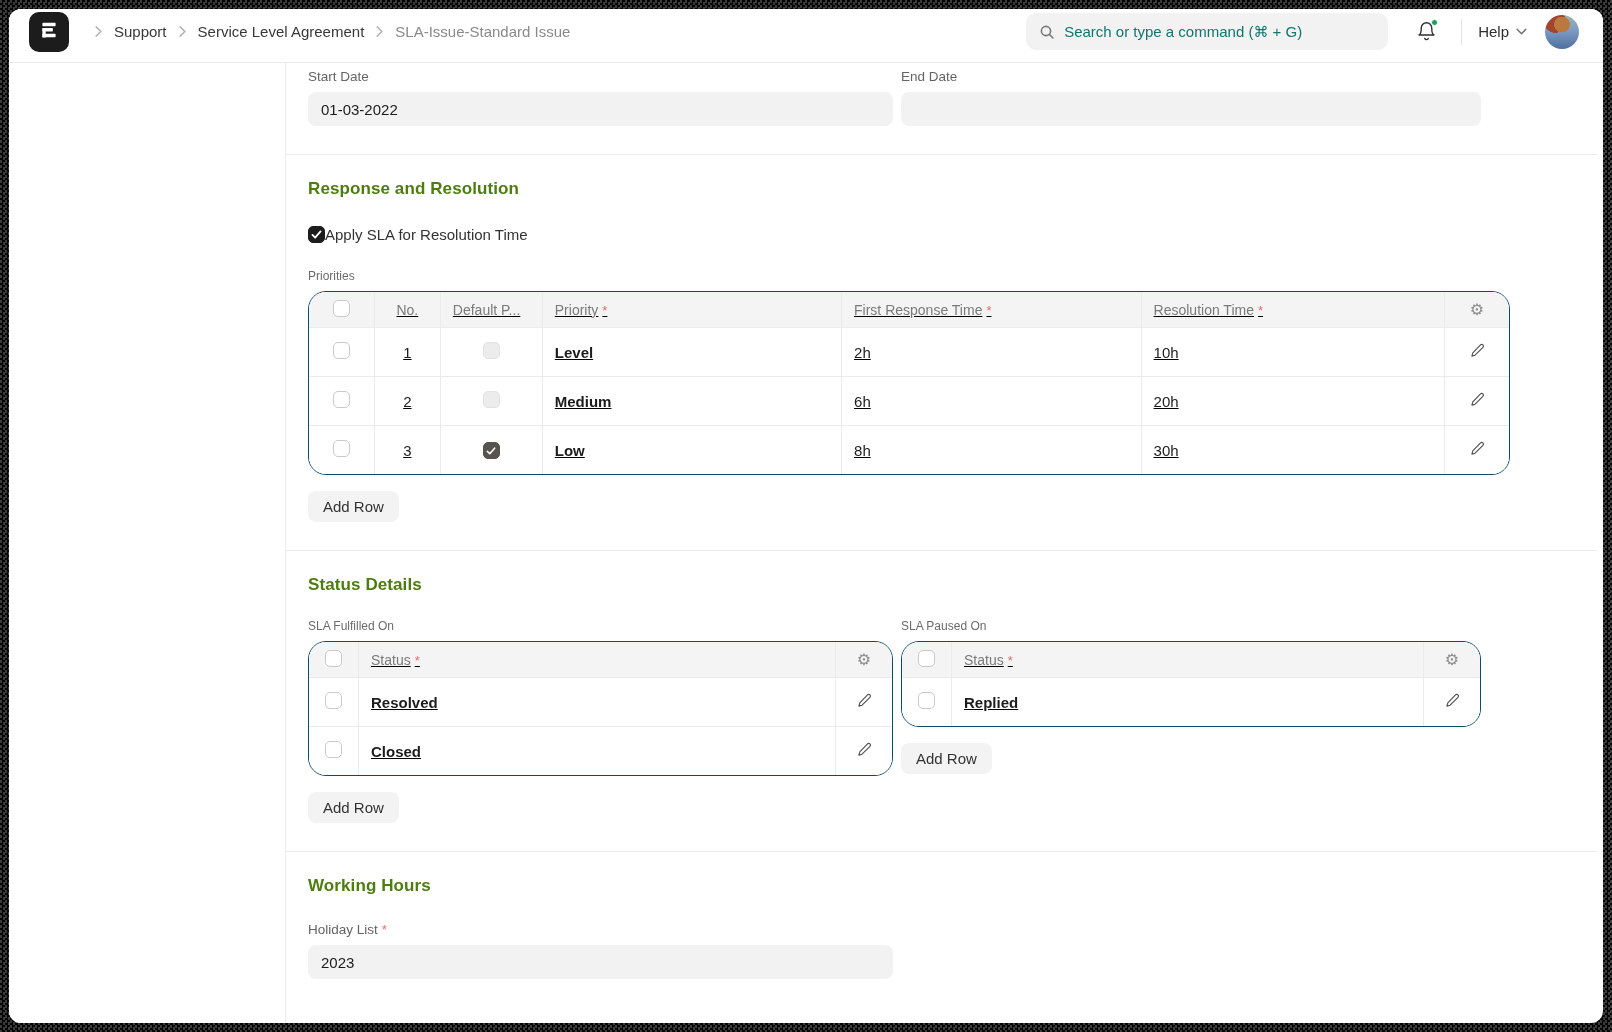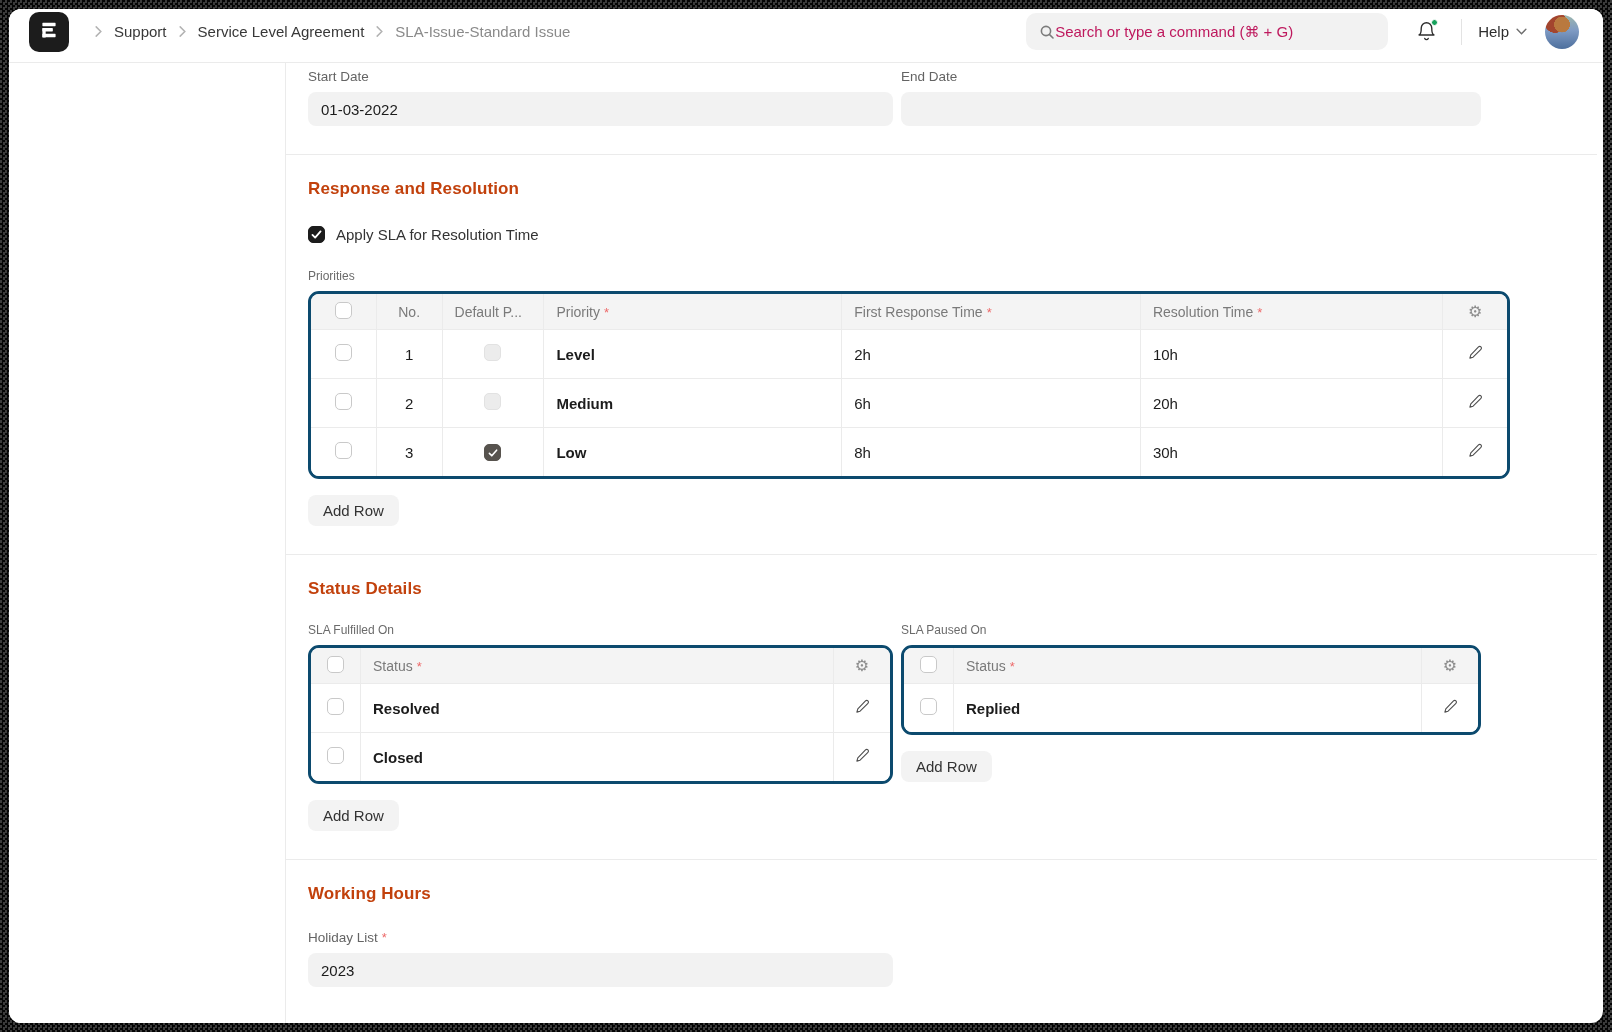--- a/index.html
+++ b/index.html
@@ -27,62 +27,62 @@
   }
   .crumbs{ display:flex; align-items:center; margin-left:14px; font-size:15px; color:#383838; white-space:nowrap; }
   .crumbs .sep{ color:#b3b3b3; margin:0 11px; display:flex; }
   .crumbs .crumb{ color:#383838; cursor:pointer; }
   .crumbs .crumb.last{ color:#8a8a8a; cursor:default; }
   .nav-right{ margin-left:auto; display:flex; align-items:center; }
   .search{
     width:362px; height:37px; background:#f2f2f2; border-radius:10px;
     display:flex; align-items:center; padding:0 13px; cursor:text;
   }
-  .search .ph{ color:#be185d; font-size:15px; margin-left:0; }
+  .search .ph{ color:#0f766e; font-size:15px; margin-left:9px; }
   .iconbtn{ background:none; border:none; cursor:pointer; position:relative; display:flex; align-items:center; padding:6px; }
   .bell-wrap{ margin-left:22px; }
   .dot{ position:absolute; top:4px; right:5px; width:7px; height:7px; background:#17a25c; border-radius:50%; border:1.5px solid #fff; }
   .vdiv{ width:1px; height:26px; background:#e3e3e3; margin:0 16px 0 18px; }
   .help{ display:flex; align-items:center; gap:7px; background:none; border:none; font-size:15px; color:#2e2e2e; cursor:pointer; font-family:inherit; }
   .avatar{
     width:34px; height:34px; border-radius:50%; margin-left:18px; cursor:pointer;
     background:
       radial-gradient(circle at 50% 28%, #b9793f 0 26%, transparent 27%),
       radial-gradient(circle at 30% 20%, #a3452e 0 30%, transparent 31%),
       linear-gradient(180deg, #9db7ad 0%, #7f9bc4 45%, #4d6f9d 100%);
   }
   
   .page{ flex:1; display:flex; min-height:0; }
   .sidebar{ width:277px; flex:0 0 277px; border-right:1px solid #ebebeb; background:#fff; }
   .main{ flex:1; padding:6px 90px 24px 22px; overflow:hidden; }
   hr.sec{ border:none; border-top:1px solid #ebebeb; margin:28px -84px 0 -22px; }
-  h2.sec-title{ font-size:17px; font-weight:700; color:#c2410c; margin-top:24px; letter-spacing:.1px; }
+  h2.sec-title{ font-size:17px; font-weight:700; color:#4d7c0f; margin-top:24px; letter-spacing:.1px; }
   .grid2{ display:grid; grid-template-columns:585px 580px; column-gap:37px;gap:8px; }
   .field label, .sublabel{
     display:block; font-size:13.5px; color:#646464; margin-bottom:8px;
   }
   .input{
     height:34px; background:#f2f2f2; border-radius:8px; display:flex; align-items:center;
     padding:0 13px; font-size:15px; color:#1c1c1c; cursor:text;
   }
   .req{ color:#ed6a6a; margin-left:4px; font-size:13px; }
   
   .cb{
     width:17px; height:17px; border:1.5px solid #c9c9c9; border-radius:5px; background:#fff;
     display:inline-flex; align-items:center; justify-content:center; flex:0 0 auto; cursor:pointer;
   }
   .cb.checked-dark{ background:#1c1c1c; border-color:#1c1c1c; }
   .cb.checked-gray{ background:#57534e; border-color:#57534e; }
   .cb.disabled{ background:#ececec; border:1px solid #e2e2e2; cursor:default; }
-  .check-row{ display:flex; align-items:flex-start; gap:11px; margin-top:27px; font-size:15px; color:#333; cursor:pointer; width:fit-content; }
+  .check-row{ display:flex; align-items:flex-start; margin-top:27px; font-size:15px; color:#333; cursor:pointer; width:fit-content; }
   .sublabel{ margin-top:26px; color:#6b6b6b; font-size:12px; }
   
   table.grid-table{
     border-collapse:separate; border-spacing:0; width:100%;
-    border:3px solid #0c4a6e; border-radius:11px; overflow:hidden;
+    border:1px solid #0c4a6e; border-radius:18px; overflow:hidden;text-decoration:underline;
   }
   table.priorities{ width:1202px; }
   .grid-table th{
     background:#f4f4f4; height:35px; font-weight:400; font-size:14px; color:#7a7a7a;
     text-align:left; padding:0 12px; white-space:nowrap;
   }
   .grid-table td{ height:49px; font-size:15px; color:#1c1c1c; padding:0 12px; background:#fff; }
   .grid-table td{ border-top:1px solid #ebebeb; }
   .grid-table th:not(:last-child), .grid-table td:not(:last-child){ border-right:1px solid #ebebeb; }
   .grid-table .c-center{ text-align:center; }

